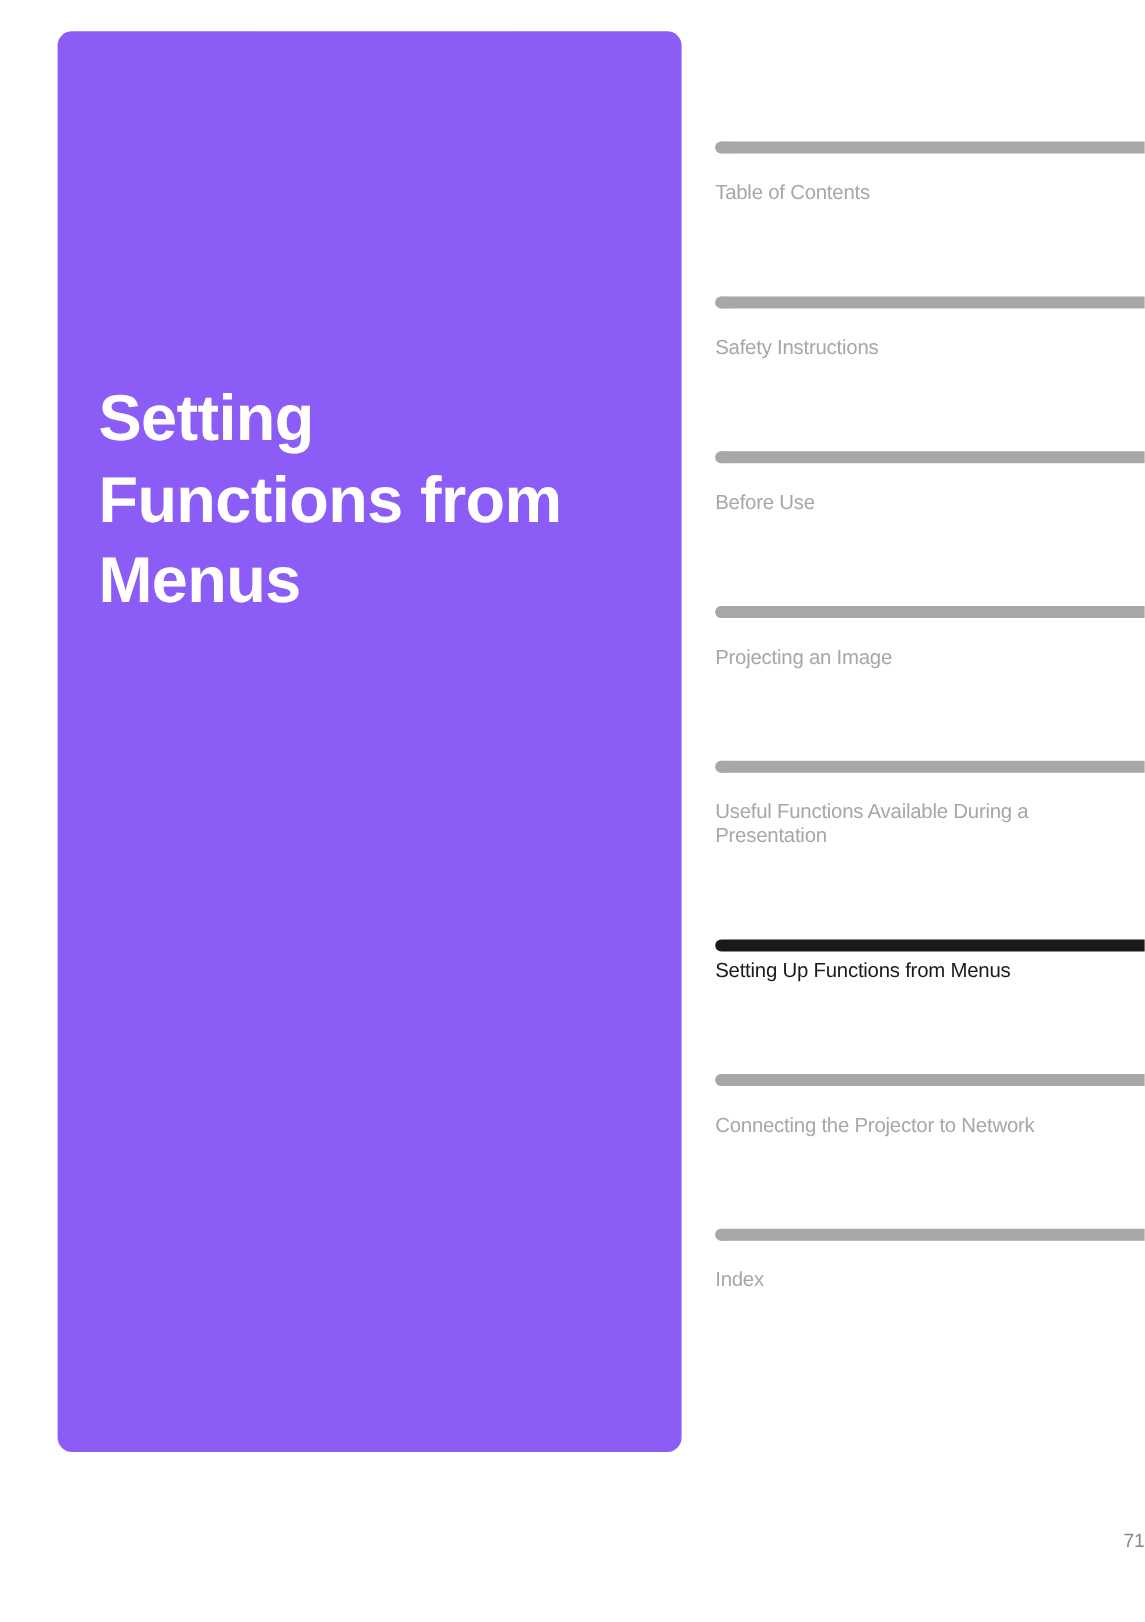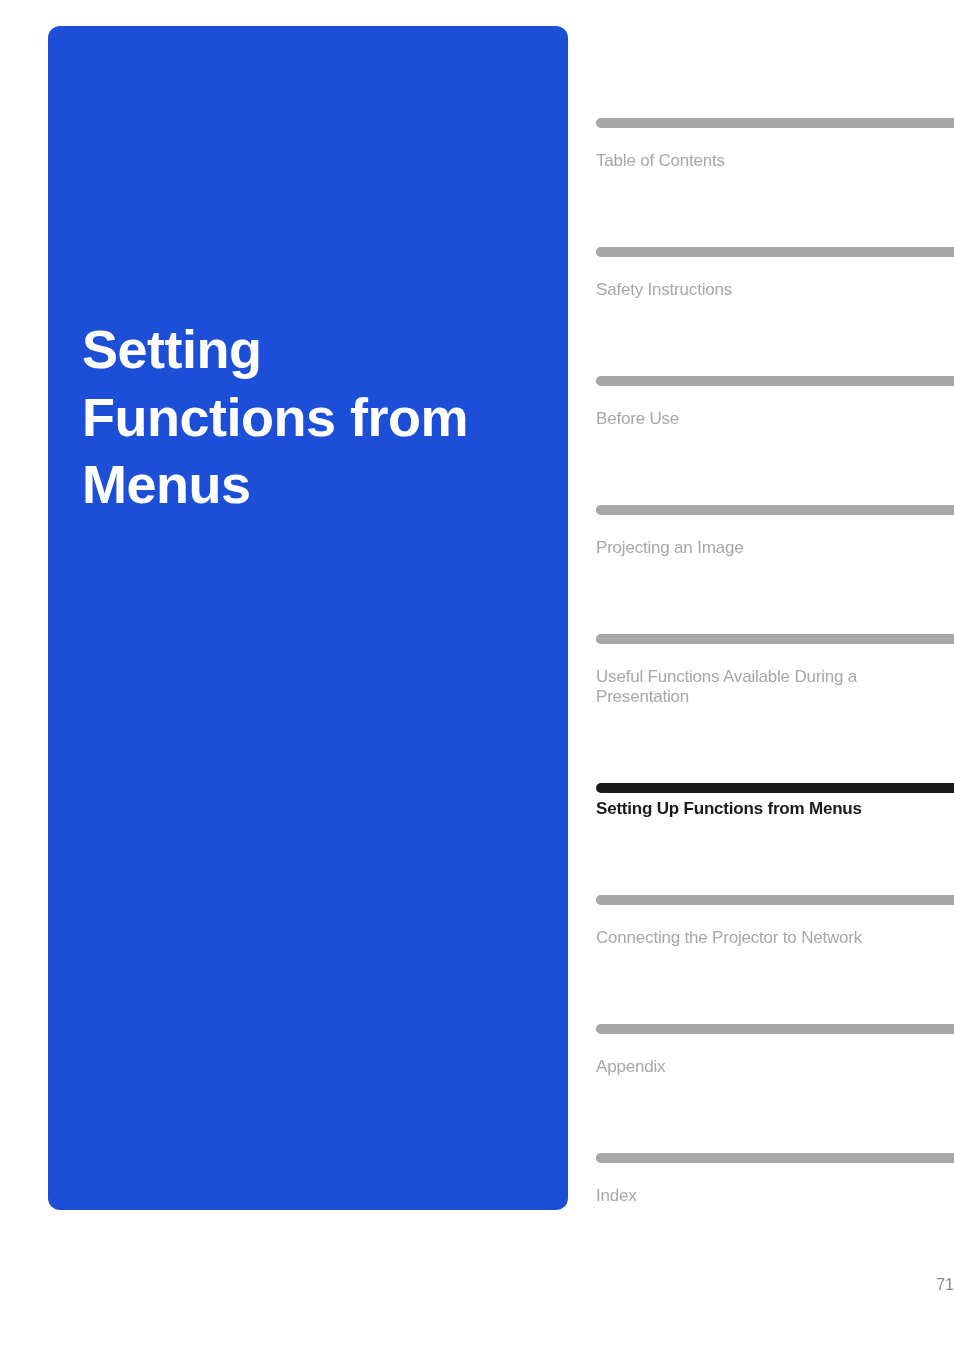--- a/index.html
+++ b/index.html
@@ -15,21 +15,21 @@
       font-family: Arial, Helvetica, sans-serif;
       position: relative;
     }
     
     .gray-panel {
       position: absolute;
       left: 48px;
       top: 26px;
       width: 520px;
       height: 1184px;
-      background: #1d4ed8;
+      background: #8b5cf6;
       border-radius: 12px;
     }
     
     .panel-title {
       position: absolute;
       left: 34px;
       top: 290px;
       color: #ffffff;
       font-size: 54px;
       font-weight: bold;
@@ -82,21 +82,21 @@
       color: #a7a7a7;
       margin-top: 23px;
       font-weight: 400;
       letter-spacing: -0.2px;
     }
     
     .toc-label-active {
       font-size: 17px;
       color: #1a1a1a;
       margin-top: 6px;
-      font-weight: 700;
+      font-weight: 400;
       letter-spacing: -0.2px;
     }
     
     .page-number {
       position: absolute;
       bottom: 58px;
       left: 0;
       width: 100%;
       text-align: right;
       font-size: 16px;
@@ -143,24 +143,20 @@
   <div class="toc-item">
     <div class="toc-bar-active"></div>
     <div class="toc-label-active">Setting Up Functions from Menus</div>
   </div>
 
   <div class="toc-item">
     <div class="toc-bar"></div>
     <div class="toc-label">Connecting the Projector to Network</div>
   </div>
 
-  <div class="toc-item">
-    <div class="toc-bar"></div>
-    <div class="toc-label">Appendix</div>
-  </div>
 
   <div class="toc-item">
     <div class="toc-bar"></div>
     <div class="toc-label">Index</div>
   </div>
 </div>
 
 <div class="page-number">71</div>
 
 </body></html>

